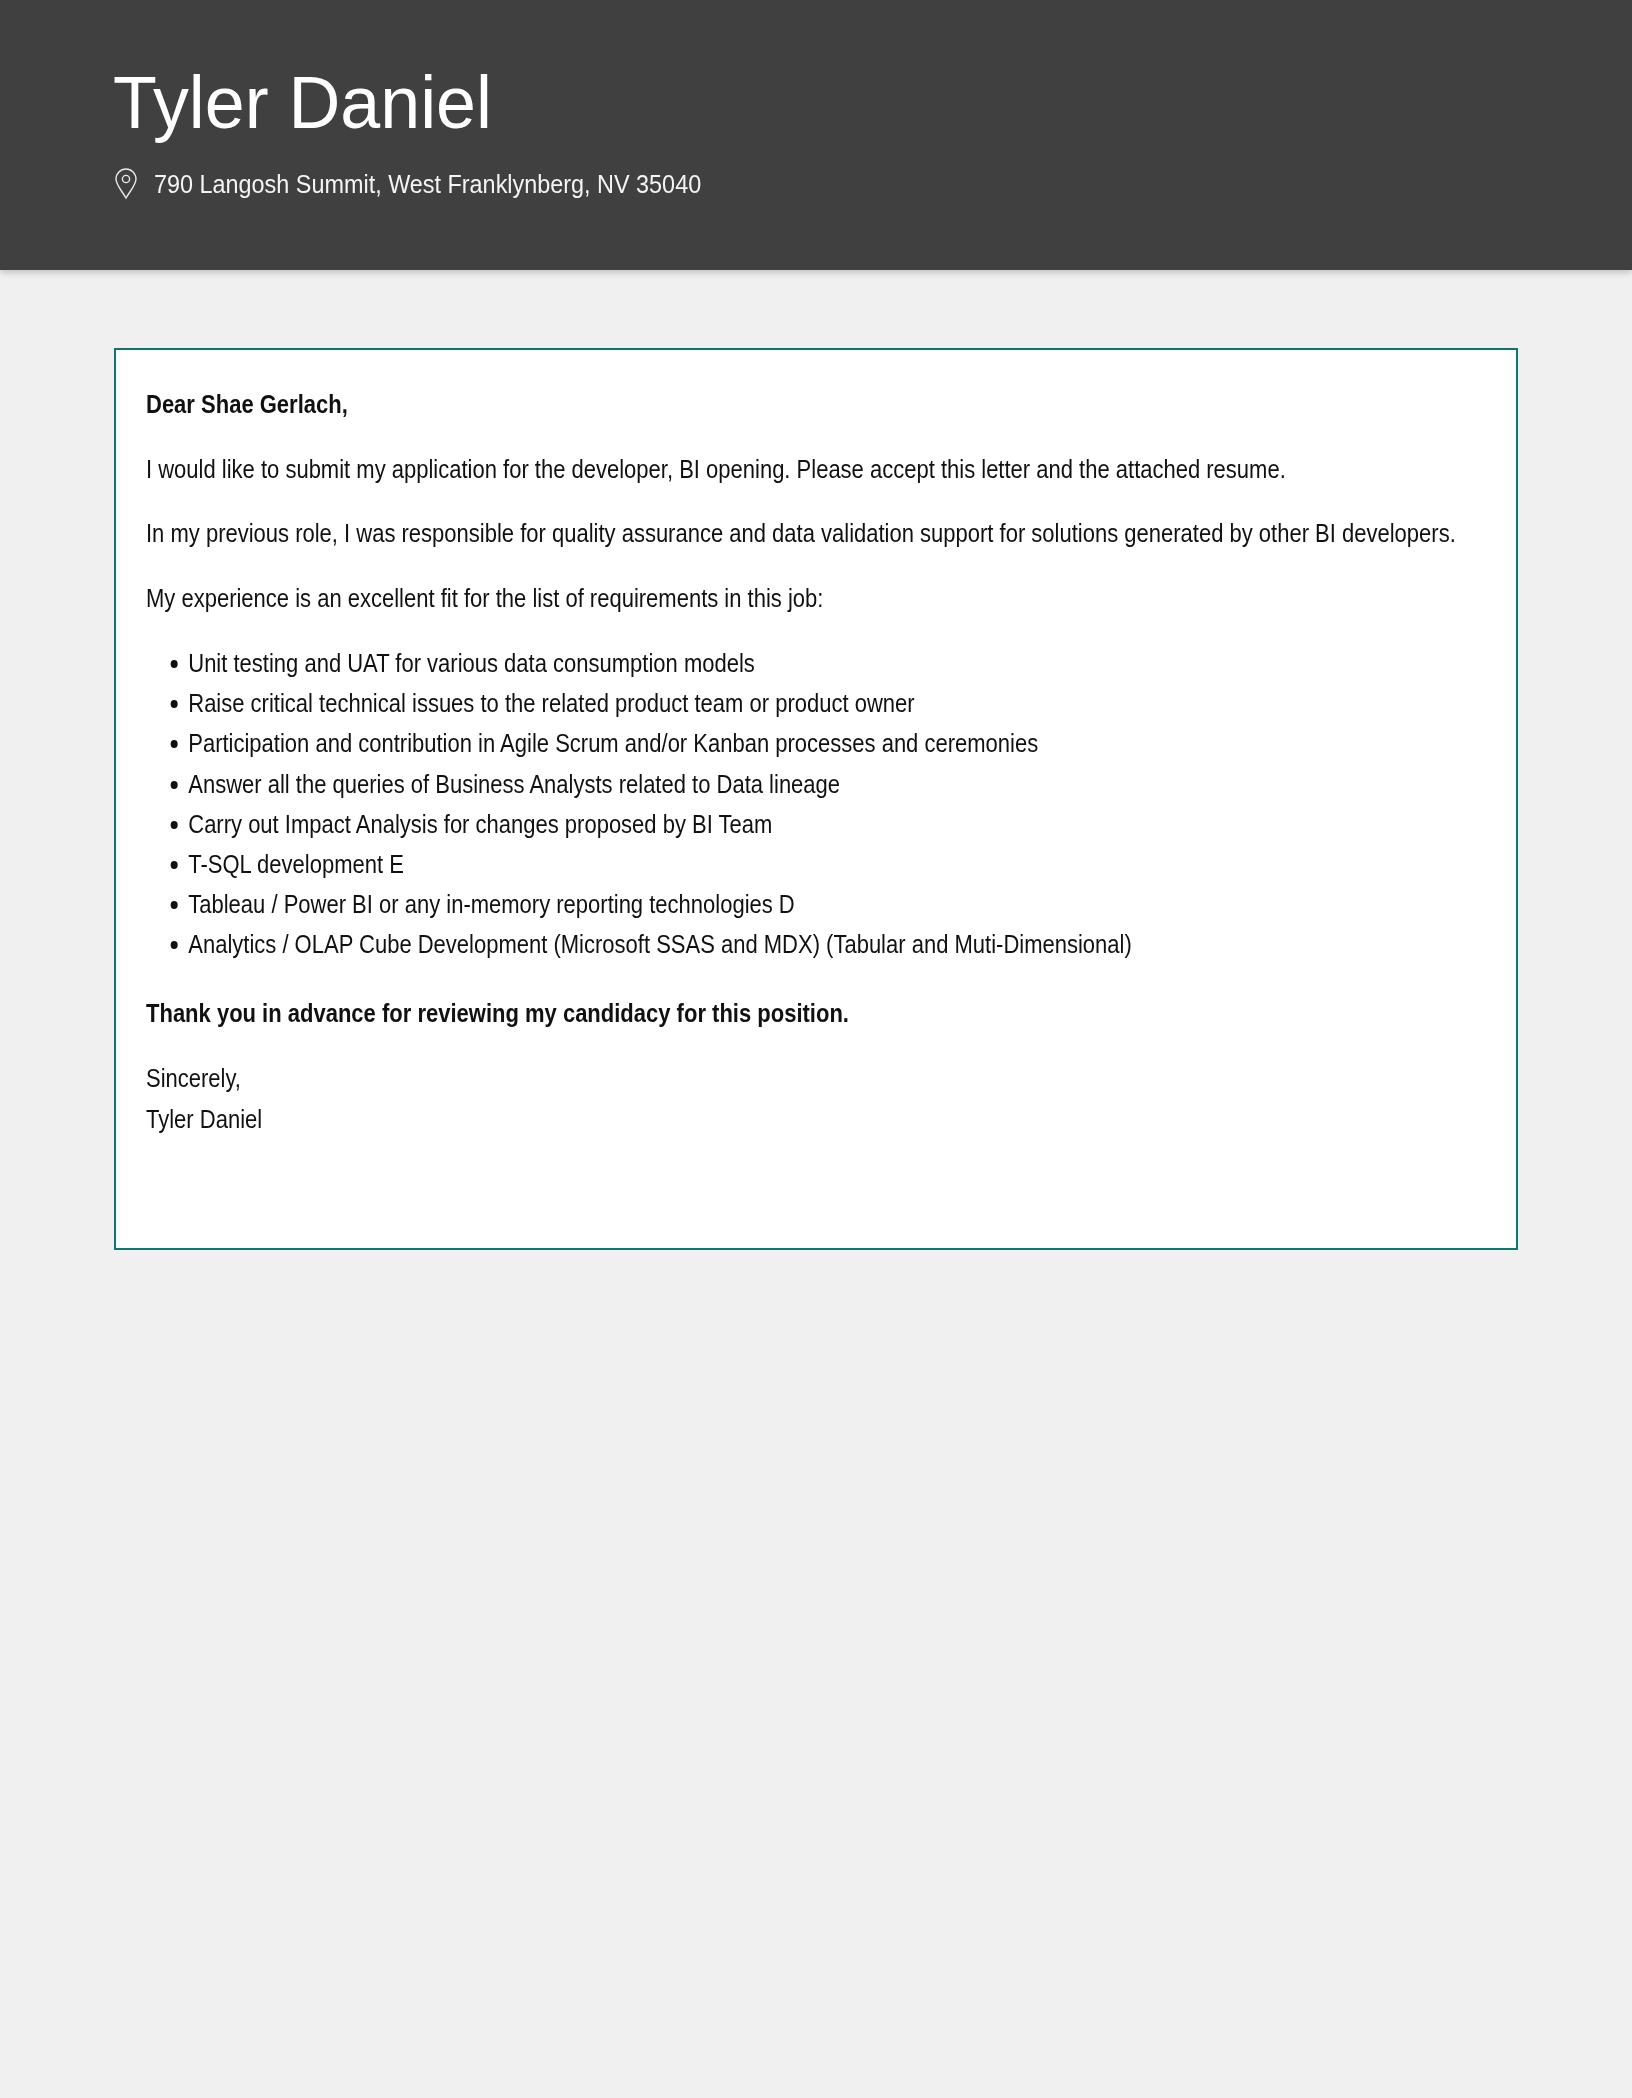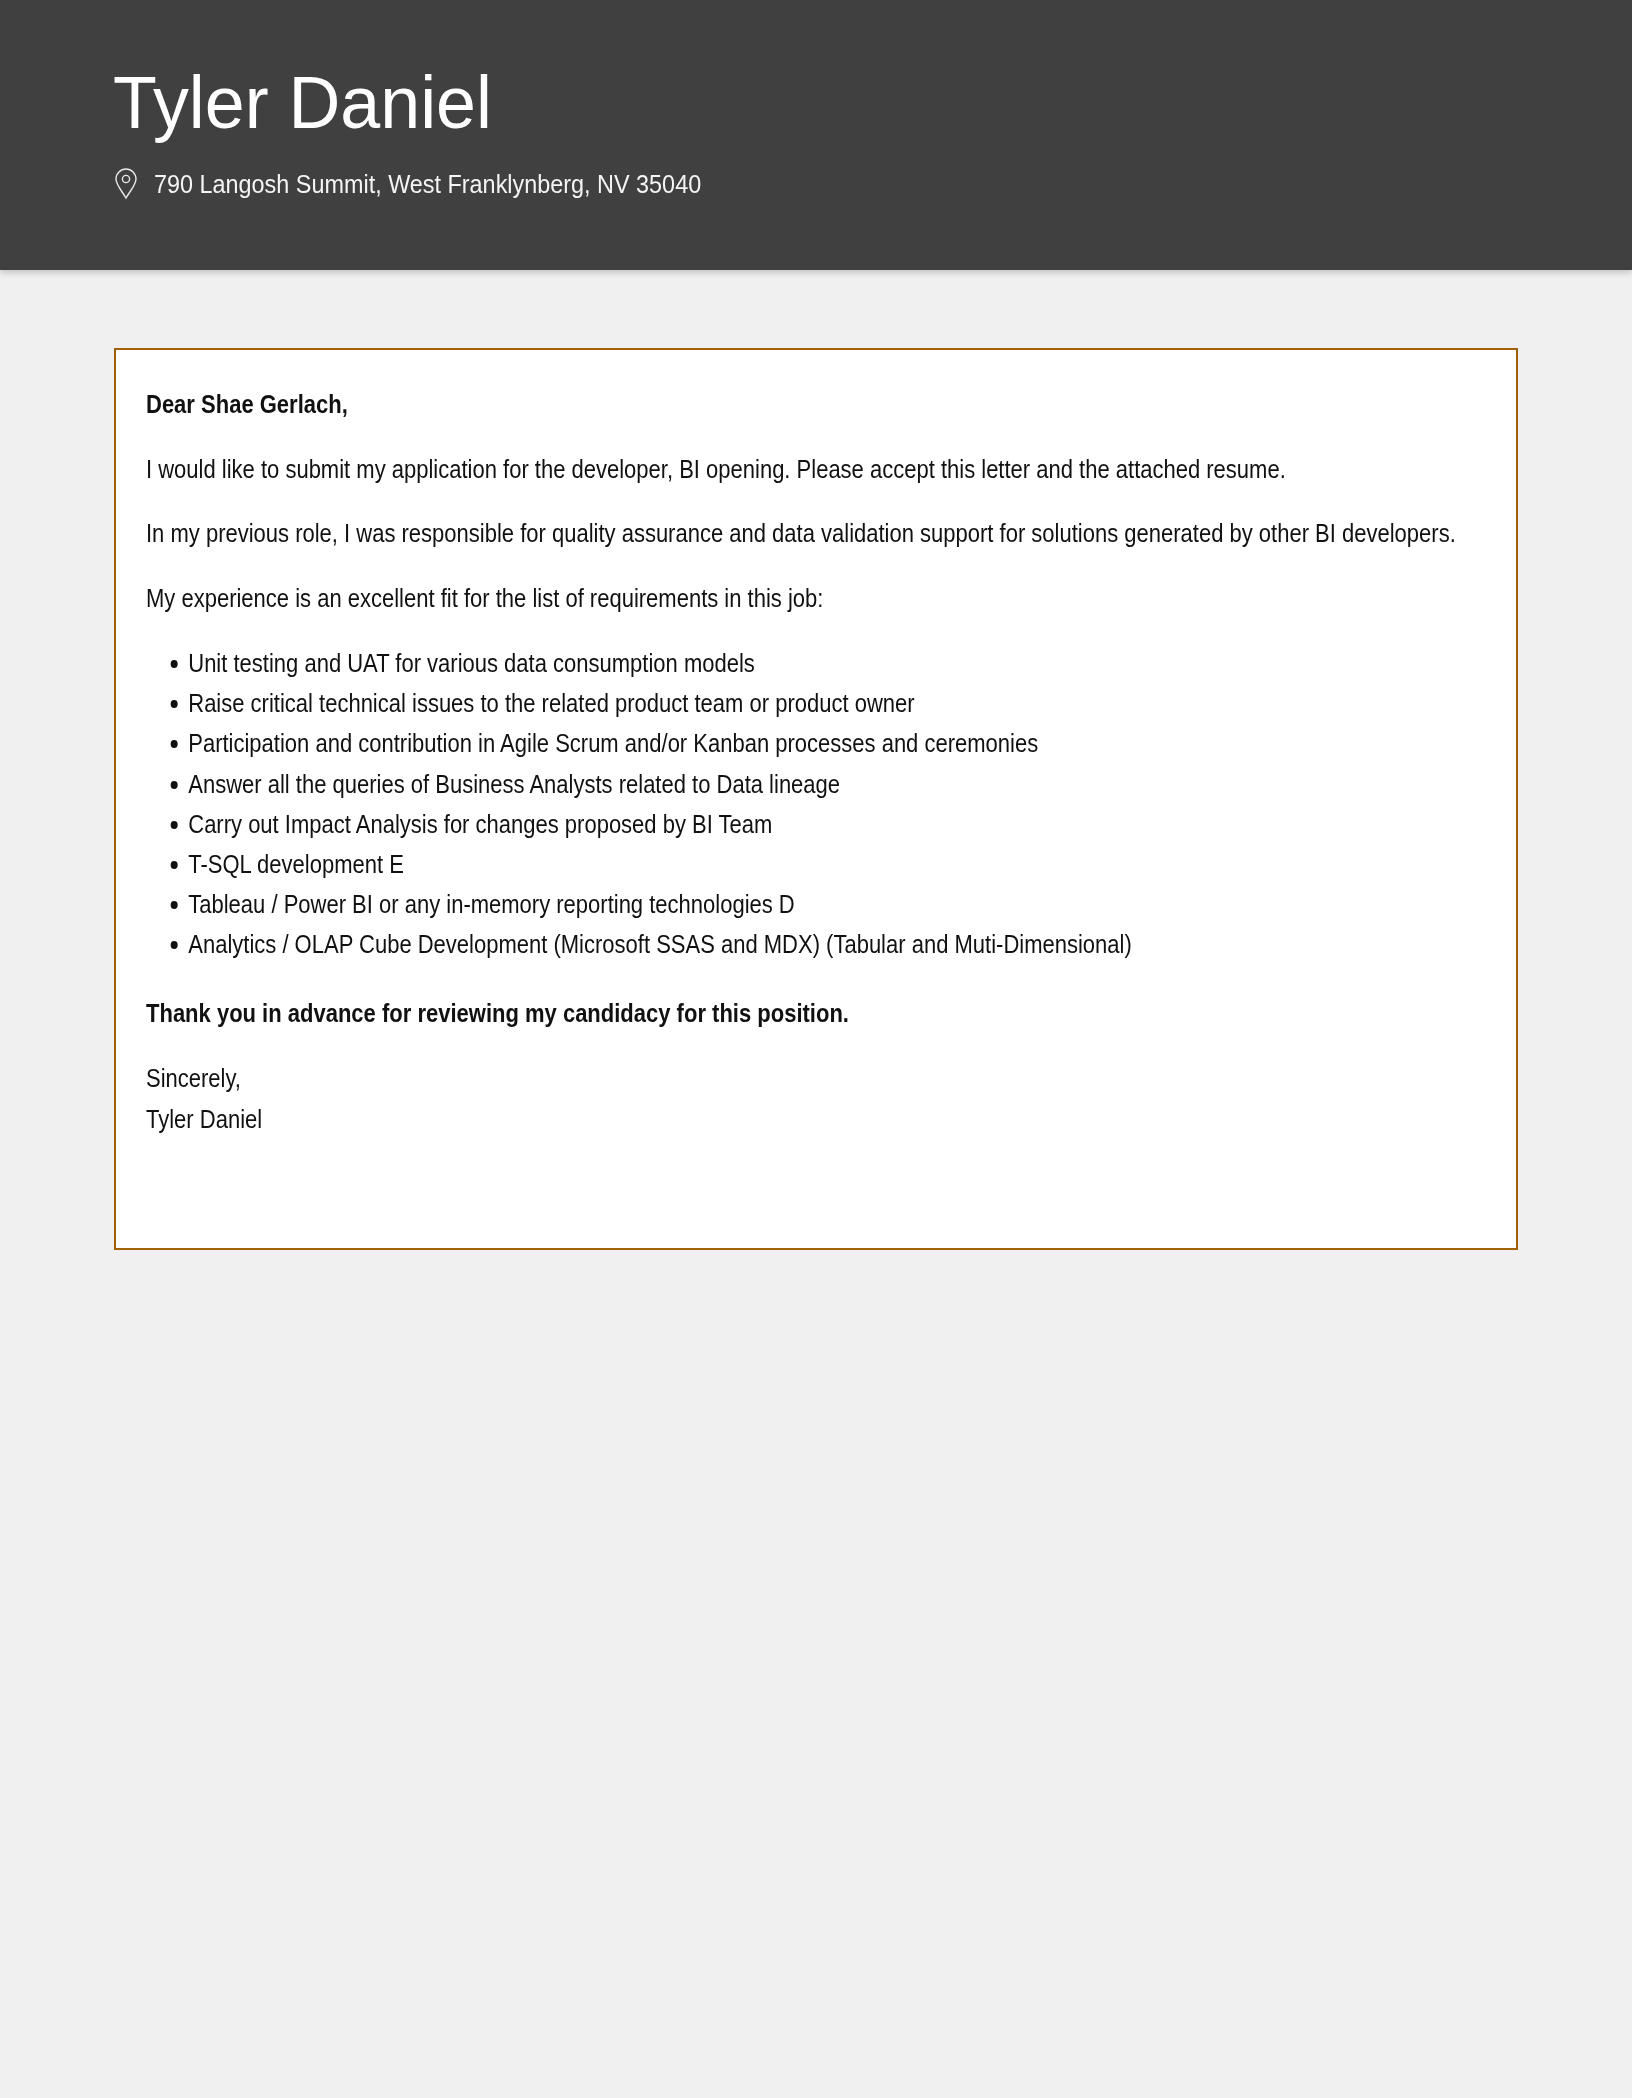--- a/index.html
+++ b/index.html
@@ -53,21 +53,21 @@
       transform-origin: left center;
       white-space: nowrap;
     }
     .card {
       position: absolute;
       left: 114px;
       top: 348px;
       width: 1404px;
       height: 902px;
       background: #ffffff;
-      border: 2px solid #a16207;
+      border: 2px solid #0f766e;
       padding: 34px 30px 30px 30px;
     }
     .text {
       font-size: 25px;
       line-height: 41px;
       color: #111;
       transform: scaleX(0.88);
       transform-origin: left top;
       width: 113.6%;
     }

